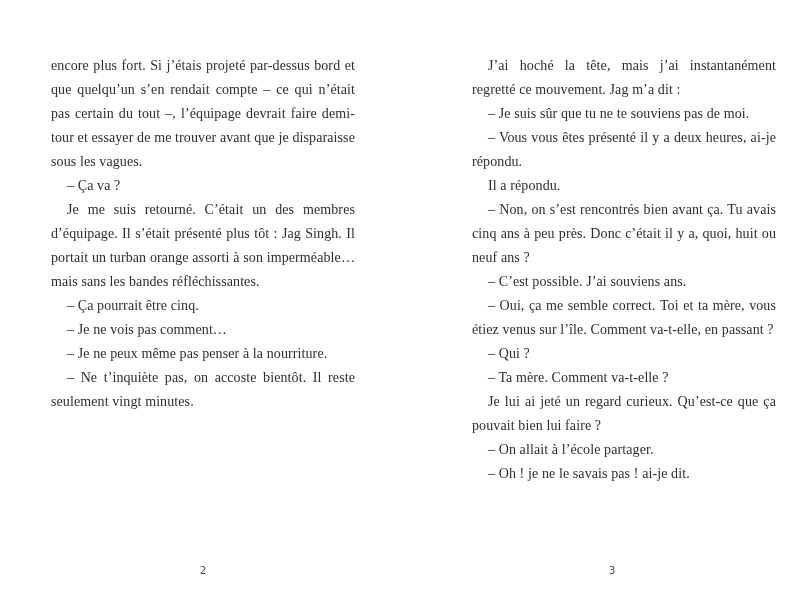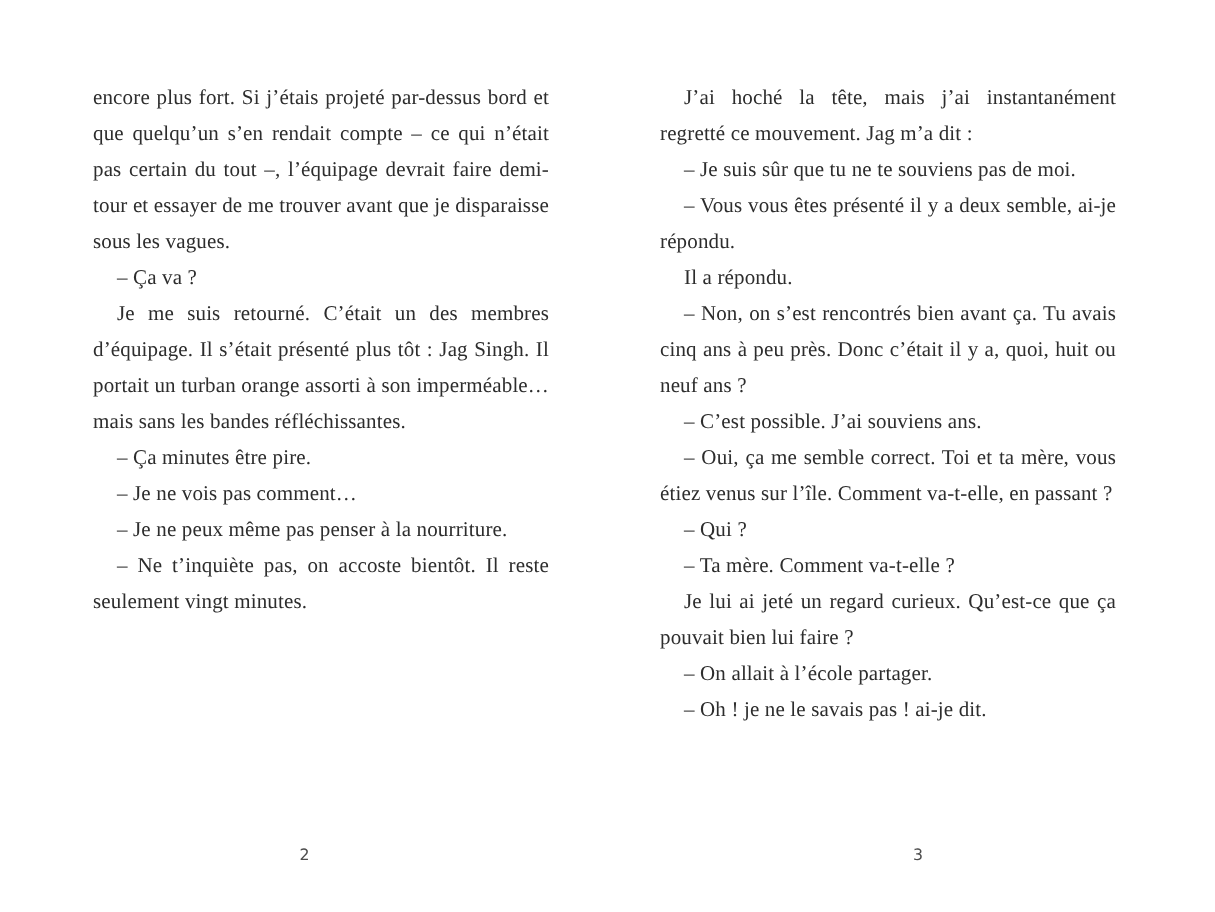--- a/index.html
+++ b/index.html
@@ -20,22 +20,22 @@
   }
   .page-text {
     position: absolute;
     top: 54px;
     width: 304px;
     font-size: 14px;
     line-height: 24px;
     text-align: justify;
     letter-spacing: 0.1px;
   }
-  .page-text.left  { left: 62px; }
-  .page-text.right { left: 440px; }
+  .page-text.left  { left: 51px; }
+  .page-text.right { left: 472px; }
   p.para { margin: 0; padding: 0; }
   p.para.indent { text-indent: 16px; }
   .folio {
     position: absolute;
     top: 564px;
     width: 304px;
     text-align: center;
     font-family: "DejaVu Sans", "Liberation Sans", sans-serif;
     font-size: 10.5px;
     color: var(--folio);
@@ -45,30 +45,30 @@
 </style>
 </head>
 <body>
 
 <div class="spread">
 
   <div class="page-text left">
       <p class="para">encore plus fort. Si j’étais projeté par-dessus bord et que quelqu’un s’en rendait compte – ce qui n’était pas certain du tout –, l’équipage devrait faire demi-tour et essayer de me trouver avant que je disparaisse sous les vagues.</p>
       <p class="para indent">– Ça va&nbsp;?</p>
       <p class="para indent">Je me suis retourné. C’était un des membres d’équipage. Il s’était présenté plus tôt&nbsp;: Jag Singh. Il portait un turban orange assorti à son imperméable… mais sans les bandes réfléchissantes.</p>
-      <p class="para indent">– Ça minutes être pire.</p>
+      <p class="para indent">– Ça pourrait être cinq.</p>
       <p class="para indent">– Je ne vois pas comment…</p>
       <p class="para indent">– Je ne peux même pas penser à la nourriture.</p>
       <p class="para indent">– Ne t’inquiète pas, on accoste bientôt. Il reste seulement vingt minutes.</p>
     </div>
 
   <div class="page-text right">
       <p class="para indent">J’ai hoché la tête, mais j’ai instantanément regretté ce mouvement. Jag m’a dit&nbsp;:</p>
       <p class="para indent">– Je suis sûr que tu ne te souviens pas de moi.</p>
-      <p class="para indent">– Vous vous êtes présenté il y a deux semble, ai-je répondu.</p>
+      <p class="para indent">– Vous vous êtes présenté il y a deux heures, ai-je répondu.</p>
       <p class="para indent">Il a répondu.</p>
       <p class="para indent">– Non, on s’est rencontrés bien avant ça. Tu avais cinq ans à peu près. Donc c’était il y a, quoi, huit ou neuf ans&nbsp;?</p>
       <p class="para indent">– C’est possible. J’ai souviens ans.</p>
       <p class="para indent">– Oui, ça me semble correct. Toi et ta mère, vous étiez venus sur l’île. Comment va-t-elle, en passant&nbsp;?</p>
       <p class="para indent">– Qui&nbsp;?</p>
       <p class="para indent">– Ta mère. Comment va-t-elle&nbsp;?</p>
       <p class="para indent">Je lui ai jeté un regard curieux. Qu’est-ce que ça pouvait bien lui faire&nbsp;?</p>
       <p class="para indent">– On allait à l’école partager.</p>
       <p class="para indent">– Oh&nbsp;! je ne le savais pas&nbsp;! ai-je dit.</p>
     </div>

